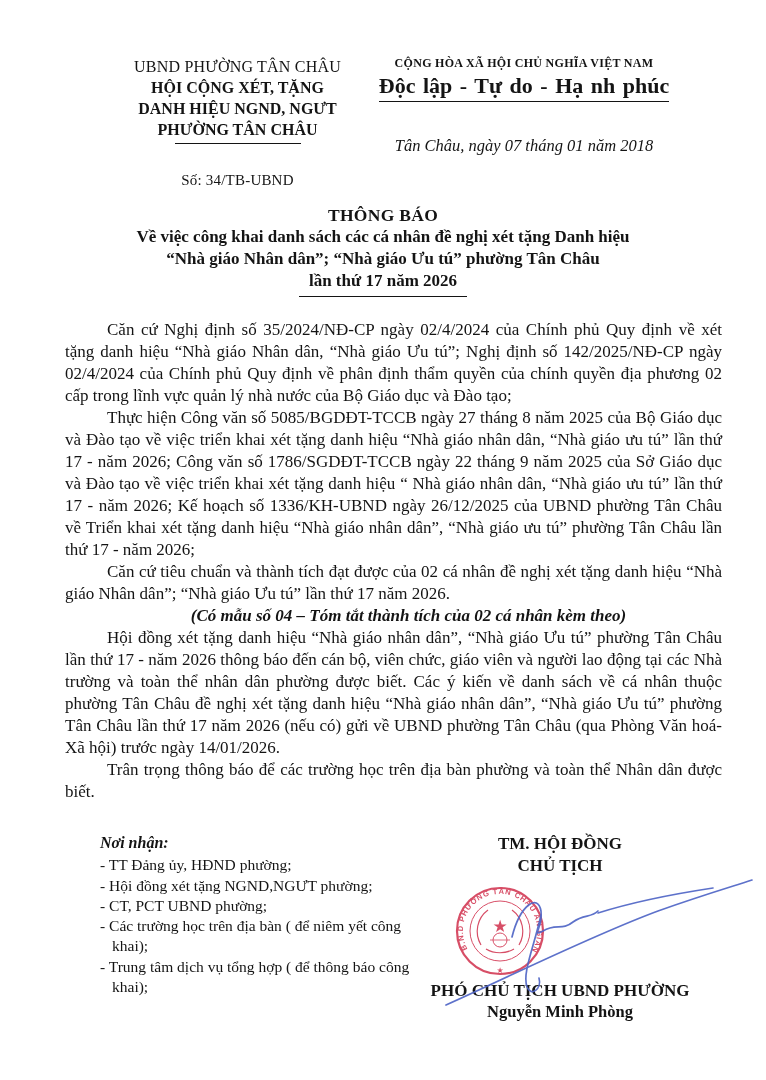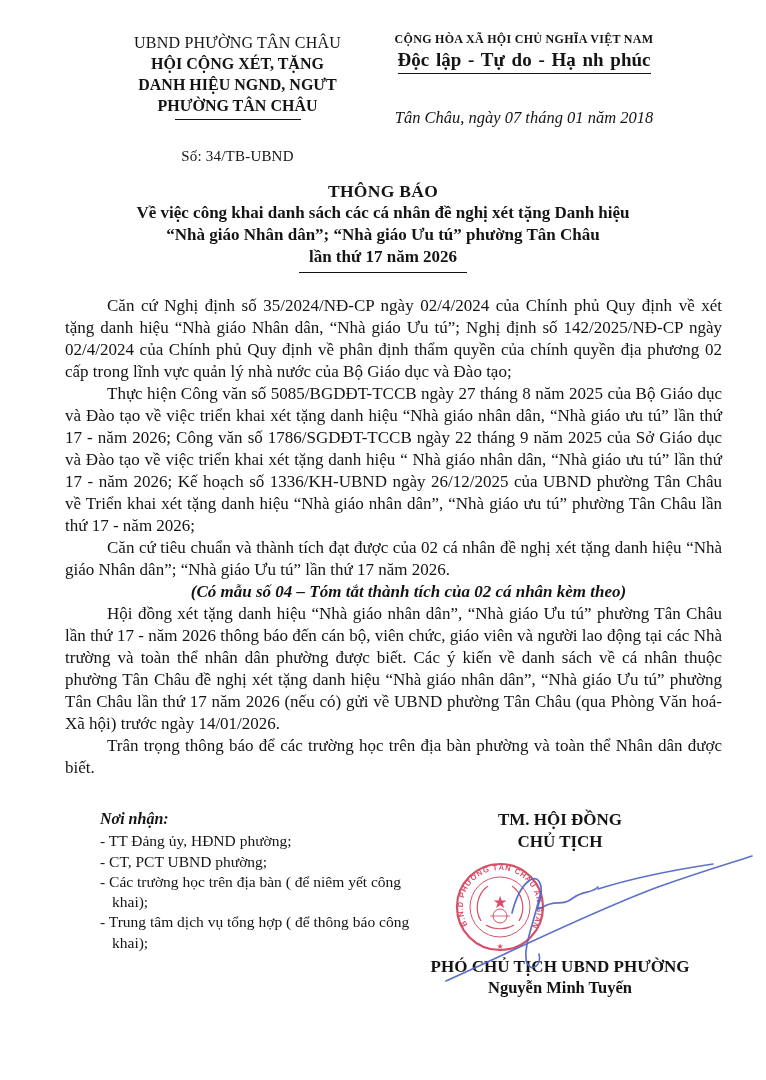--- a/index.html
+++ b/index.html
@@ -6,29 +6,29 @@
   .page{
     position:relative;
     width:766px;height:1080px;
     background:#ffffff;
     color:#141414;
     font-family:"Liberation Serif","DejaVu Serif",serif;
     overflow:hidden;
   }
 
   
-  .header-row{display:flex;padding-top:32px;}
+  .header-row{display:flex;padding-top:56px;}
   .header-left{margin-left:95px;width:285px;text-align:center;line-height:21px;font-size:16px;}
   .header-left .org-line{font-weight:bold;}
   .header-left .org-line-top{font-weight:normal;letter-spacing:.2px;}
   .hl-underline{width:126px;border-bottom:1.6px solid #141414;margin:3px auto 0 auto;}
   .doc-number{margin-top:26px;font-size:15px;letter-spacing:.2px;}
   .header-right{width:352px;margin-left:-32px;text-align:center;white-space:nowrap;}
   .national-name{font-size:12px;font-weight:bold;letter-spacing:.3px;}
-  .motto{display:inline-block;font-size:19px;font-weight:bold;margin-top:2px;
+  .motto{display:inline-block;font-size:22px;font-weight:bold;margin-top:2px;
          border-bottom:1.7px solid #141414;padding-bottom:2px;word-spacing:2px;}
   .date-line{margin-top:34px;font-size:16.5px;font-style:italic;}
 
   
   .title-block{margin-top:13px;text-align:center;line-height:22px;}
   .title-main{font-size:17.5px;font-weight:bold;letter-spacing:.3px;}
   .title-sub{font-size:17px;font-weight:bold;}
   .title-underline{width:168px;border-bottom:1.7px solid #141414;margin:4px auto 0 auto;}
 
   
@@ -83,20 +83,21 @@
     <p>Căn cứ tiêu chuẩn và thành tích đạt được của 02 cá nhân đề nghị xét tặng danh hiệu “Nhà giáo Nhân dân”; “Nhà giáo Ưu tú” lần thứ 17 năm 2026.</p>
     <p class="attach-note">(Có mẫu số 04 – Tóm tắt thành tích của 02 cá nhân kèm theo)</p>
     <p>Hội đồng xét tặng danh hiệu “Nhà giáo nhân dân”, “Nhà giáo Ưu tú” phường Tân Châu lần thứ 17 - năm 2026 thông báo đến cán bộ, viên chức, giáo viên và người lao động tại các Nhà trường và toàn thể nhân dân phường được biết. Các ý kiến về danh sách về cá nhân thuộc phường Tân Châu đề nghị xét tặng danh hiệu “Nhà giáo nhân dân”, “Nhà giáo Ưu tú” phường Tân Châu lần thứ 17 năm 2026 (nếu có) gửi về UBND phường Tân Châu (qua Phòng Văn hoá-Xã hội) trước ngày 14/01/2026.</p>
     <p>Trân trọng thông báo để các trường học trên địa bàn phường và toàn thể Nhân dân được biết.</p>
   </div>
 
   <div class="footer-row">
     <div class="recipients">
       <div class="recipients-heading">Nơi nhận:</div>
       <div class="recipient">- TT Đảng ủy, HĐND phường;</div>
+      <div class="recipient">- Hội đồng xét tặng NGND,NGƯT phường;</div>
       <div class="recipient">- CT, PCT UBND phường;</div>
       <div class="recipient">- Các trường học trên địa bàn ( để niêm yết công khai);</div>
       <div class="recipient">- Trung tâm dịch vụ tổng hợp ( để thông báo công khai);</div>
     </div>
 
     <div class="sign-block">
       <div class="sign-authority">TM. HỘI ĐỒNG</div>
       <div class="sign-authority">CHỦ TỊCH</div>
 
       <div class="sig-draw">
@@ -127,17 +128,17 @@
           <g stroke="#5066c6" fill="none" stroke-width="1.7" stroke-linecap="round" opacity="0.92">
             <path d="M 38,134 C 105,104 185,64 250,40 C 295,24 326,15 344,9"></path>
             <path d="M 104,66 C 112,34 130,22 133,40 C 135,57 123,66 135,60 C 148,52 154,60 165,51 C 176,43 183,47 190,40"></path>
             <path d="M 133,44 C 126,76 114,102 119,116 C 123,126 134,118 131,107"></path>
             <path d="M 190,42 C 228,30 272,22 305,17"></path>
           </g>
         </svg>
       </div>
 
       <div class="signer-title">PHÓ CHỦ TỊCH UBND PHƯỜNG</div>
-      <div class="signer-name">Nguyễn Minh Tuyến</div>
+      <div class="signer-name">Nguyễn Minh Phòng</div>
     </div>
   </div>
 
 </div>
 
 </body></html>

